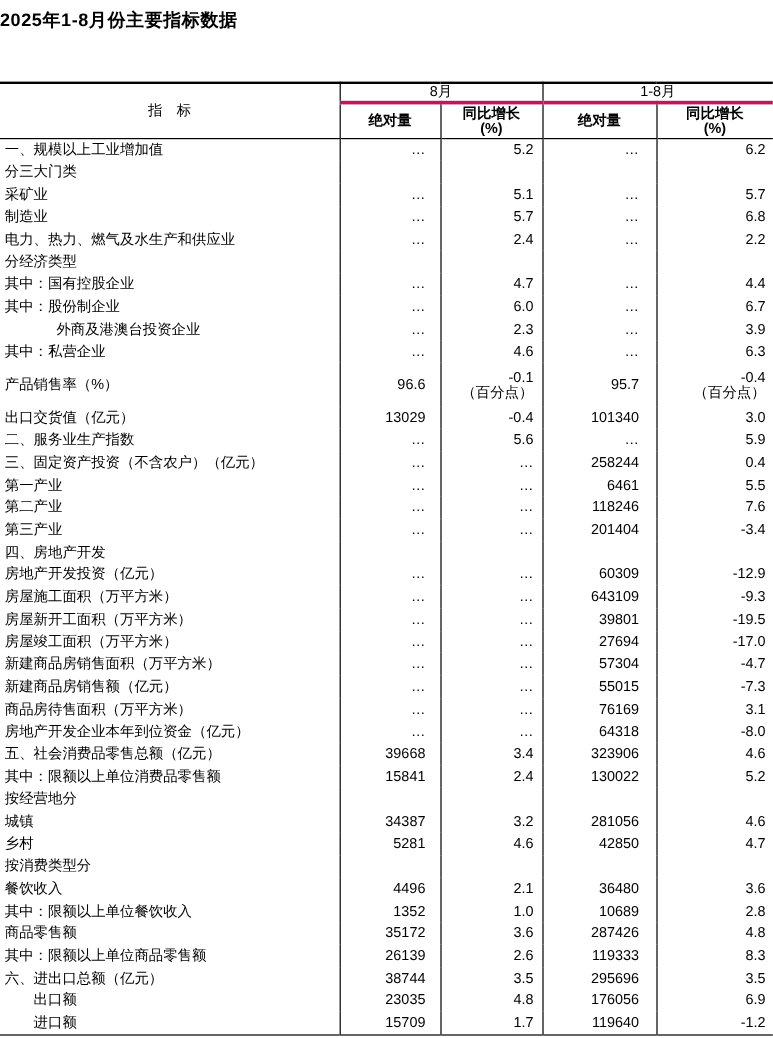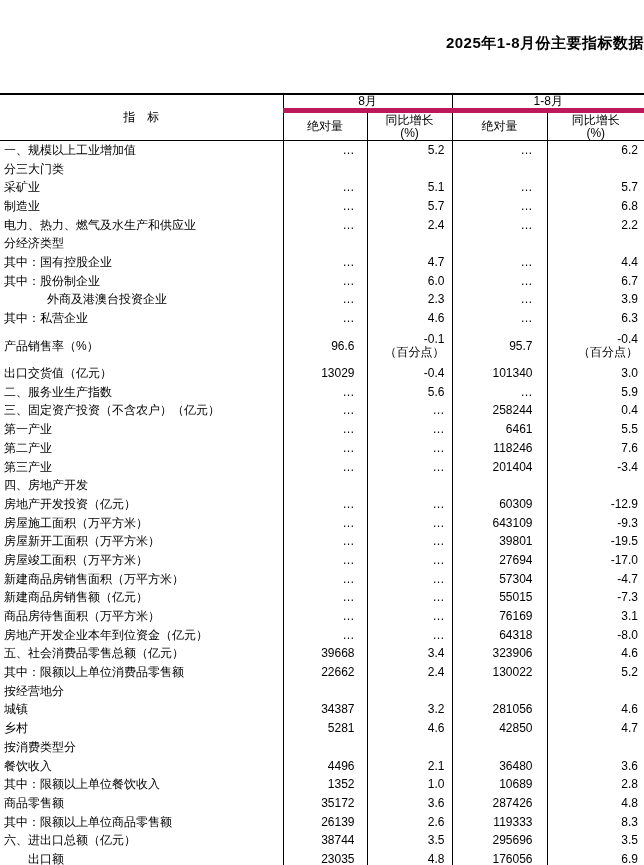--- a/index.html
+++ b/index.html
@@ -4,26 +4,25 @@
 <style>
   html, body { margin: 0; padding: 0; }
   body {
     width: 644px; height: 865px; overflow: hidden;
     background: #ffffff; color: #000000;
     font-family: "Liberation Sans", "DejaVu Sans", sans-serif;
   }
   .page { width: 644px; height: 865px; position: relative; }
   .title {
     padding-top: 9px;
-    text-align: right;
+    text-align: left;
     font-size: 15px;
     font-weight: bold;
     line-height: 18px;
     letter-spacing: 0.5px;
-    margin-top: 25px;
   }
   table.stats {
     border-collapse: collapse;
     table-layout: fixed;
     width: 644px;
     margin-top: 41px;
     border-top: 2px solid #000;
     border-bottom: 1px solid #000;
   }
   th, td { padding: 0; margin: 0; }
@@ -31,22 +30,22 @@
     font-weight: normal;
     font-size: 12px;
     text-align: center;
     vertical-align: middle;
     white-space: pre-line;
     line-height: 13px;
   }
   tr.group-row { height: 16px; }
   tr.sub-row { height: 30px; }
   th.indicator { border-bottom: 1px solid #000; }
-  th.group  { border-left: 1px solid #000; border-bottom: 5px solid #be185d; text-align: center; }
-  th.sub    { border-left: 1px solid #000; border-bottom: 1px solid #000; }
+  th.group  { border-left: 1px solid #000; border-bottom: 3px solid #be185d; text-align: center; }
+  th.sub    { border-left: 1px solid #000; border-bottom: 1px solid #000; font-weight: bold; }
   tbody td { height: 18.7px; vertical-align: middle; font-size: 12px; line-height: 13px; }
   tr.tall td { height: 36.4px; margin-top: 20px; }
   td.label { text-align: left; padding-left: 4px; white-space: nowrap; overflow: hidden; }
   td.label.ind1 { padding-left: 28px; }
   td.label.ind2 { padding-left: 47px; }
   td.num { text-align: right; white-space: pre-line; border-left: 1px solid #000; }
   td.c0 { padding-right: 12px; }
   td.c1 { padding-right: 7px; }
   td.c2 { padding-right: 14px; }
   td.c3 { padding-right: 6px; }
@@ -268,21 +267,21 @@
         </tr>
         <tr class="bold">
           <td class="label">五、社会消费品零售总额（亿元）</td>
           <td class="num c0">39668</td>
           <td class="num c1">3.4</td>
           <td class="num c2">323906</td>
           <td class="num c3">4.6</td>
         </tr>
         <tr>
           <td class="label">其中：限额以上单位消费品零售额</td>
-          <td class="num c0">22662</td>
+          <td class="num c0">15841</td>
           <td class="num c1">2.4</td>
           <td class="num c2">130022</td>
           <td class="num c3">5.2</td>
         </tr>
         <tr class="bold">
           <td class="label">按经营地分</td>
           <td class="num c0"></td>
           <td class="num c1"></td>
           <td class="num c2"></td>
           <td class="num c3"></td>

